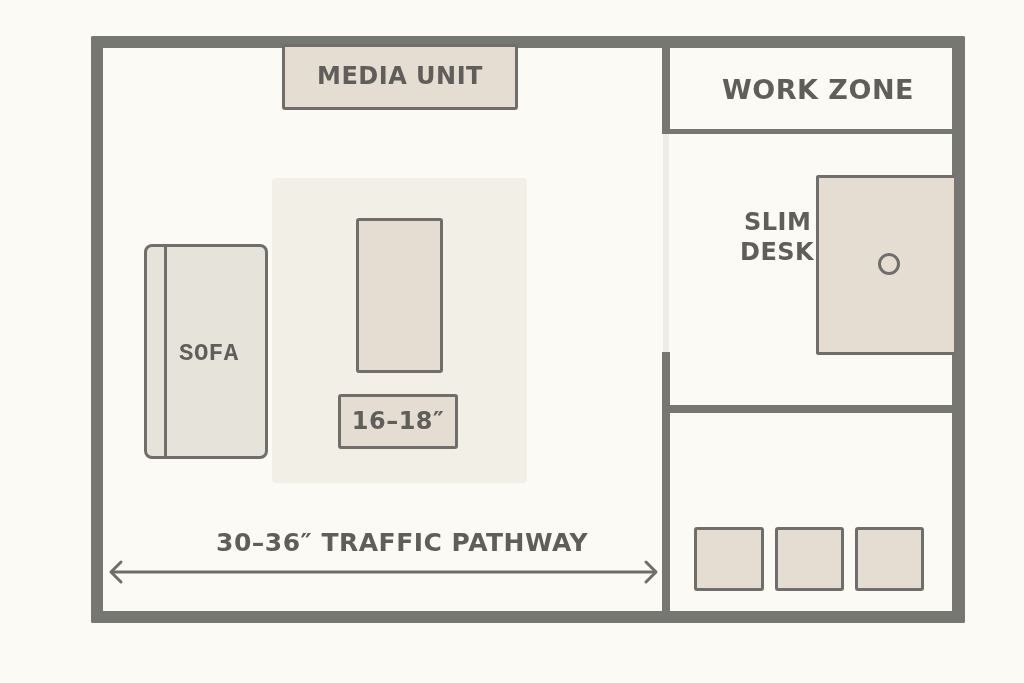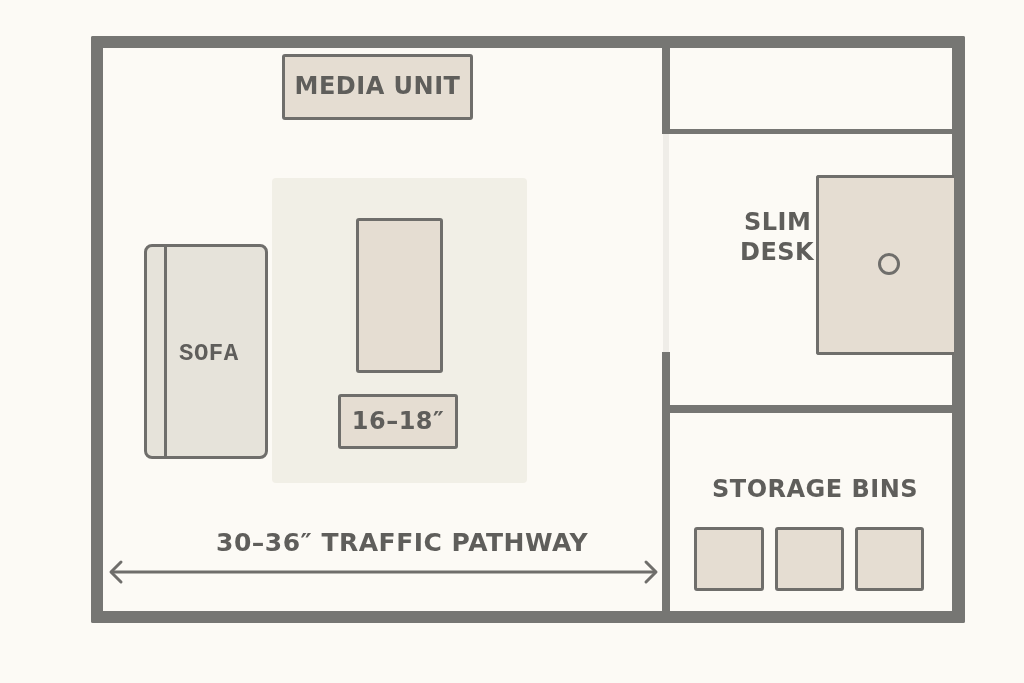--- a/index.html
+++ b/index.html
@@ -61,46 +61,46 @@
   <div class="abs wall" style="left:952px; top:36px; width:13px; height:587px; border-radius:2px;"></div>
 
   <div class="abs wall" style="left:662px; top:44px; width:8px; height:90px;"></div>
   <div class="abs doorgap" style="left:663px; top:134px; width:6px; height:218px;"></div>
   <div class="abs wall" style="left:662px; top:352px; width:8px; height:262px;"></div>
 
   <div class="abs wall" style="left:668px; top:129px; width:286px; height:5px;"></div>
 
   <div class="abs wall" style="left:668px; top:405px; width:286px; height:8px;"></div>
 
-  <div class="abs furniture center-flex" style="left:282px; top:54px; width:191px; height:66px;">
+  <div class="abs furniture center-flex" style="left:282px; top:44px; width:236px; height:66px;">
     <span class="label" style="position:static; font-size:24px; font-weight:600;">MEDIA UNIT</span>
   </div>
 
   <div class="abs rug" style="left:272px; top:178px; width:255px; height:305px;"></div>
 
   <div class="abs furniture" style="left:356px; top:218px; width:87px; height:155px;"></div>
 
   <div class="abs furniture center-flex" style="left:338px; top:394px; width:120px; height:55px;">
     <span class="label" style="position:static; font-size:24px; font-weight:600;">16–18″</span>
   </div>
 
   <div class="abs sofa" style="left:144px; top:244px; width:124px; height:215px;">
     <div class="abs" style="left:17px; top:-1px; width:3px; height:211px; background:#6f6e6b;"></div>
   </div>
   <span class="label" style="left:179px; top:340px; font-size:24px; font-weight:600;font-family:Liberation Mono, monospace;">SOFA</span>
 
+  <span class="label" style="left:722px; top:74px; font-size:27px; font-weight:600;">WORK ZONE</span>
 
   <div class="abs furniture" style="left:816px; top:175px; width:138px; height:180px; border-right:none; border-radius:3px 0 0 3px;"></div>
   <svg style="left:0; top:0; width:1024px; height:683px; pointer-events:none;">
     <circle cx="889" cy="264" r="9.5" fill="none" stroke="#6f6e6b" stroke-width="3"></circle>
   </svg>
   <span class="label" style="left:744px; top:209px; font-size:24px; font-weight:600;">SLIM</span>
   <span class="label" style="left:740px; top:239px; font-size:24px; font-weight:600;">DESK</span>
 
-  <span class="label" style="left:712px; top:476px; font-size:24px; font-weight:600;">STORAGE BINS</span>
 
   <div class="abs furniture" style="left:694px; top:527px; width:70px; height:64px;"></div>
   <div class="abs furniture" style="left:775px; top:527px; width:69px; height:64px;"></div>
   <div class="abs furniture" style="left:855px; top:527px; width:69px; height:64px;"></div>
 
   <span class="label" style="left:216px; top:529px; font-size:25px; font-weight:600;">30–36″ TRAFFIC PATHWAY</span>
   <svg style="left:0; top:0; width:1024px; height:683px; pointer-events:none;">
     <line x1="112" y1="572" x2="655" y2="572" stroke="#6f6e6b" stroke-width="3"></line>
     <polyline points="121,562 111,572 121,582" fill="none" stroke="#6f6e6b" stroke-width="3" stroke-linecap="round" stroke-linejoin="round"></polyline>
     <polyline points="646,562 656,572 646,582" fill="none" stroke="#6f6e6b" stroke-width="3" stroke-linecap="round" stroke-linejoin="round"></polyline>

